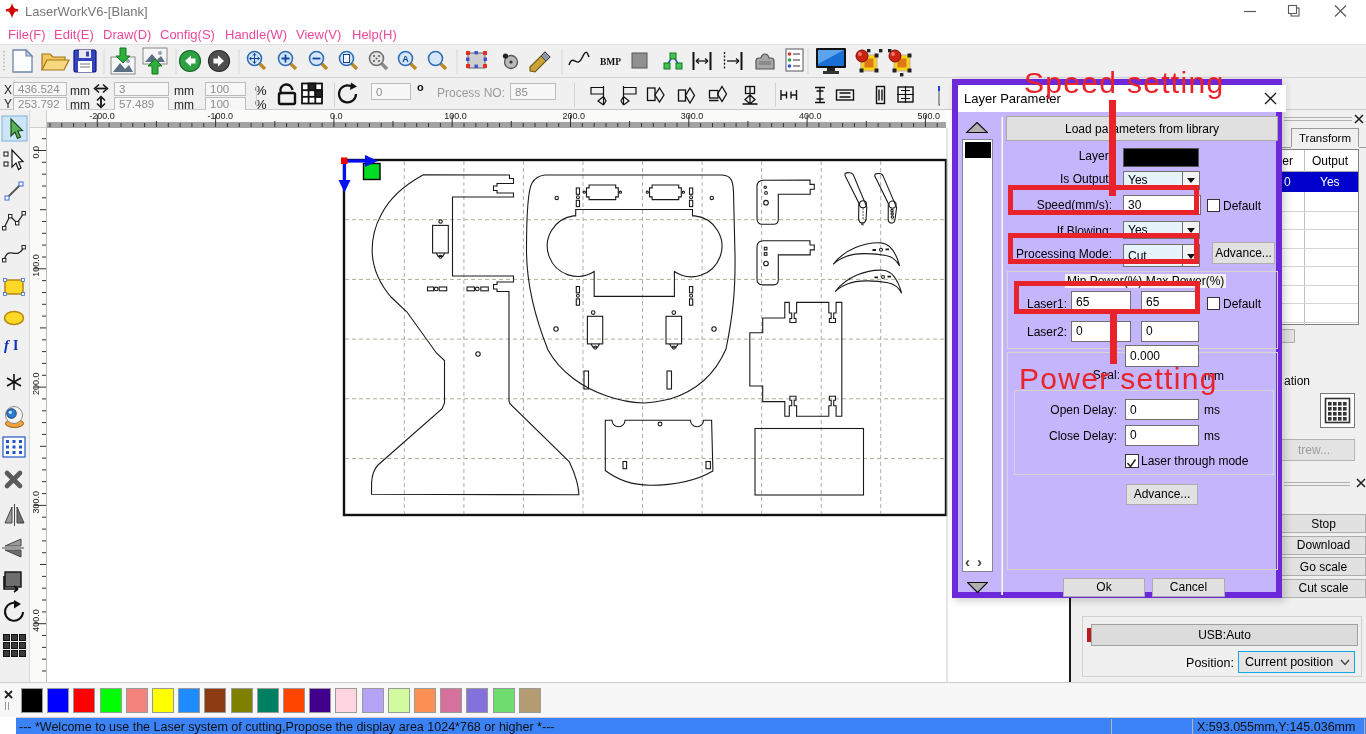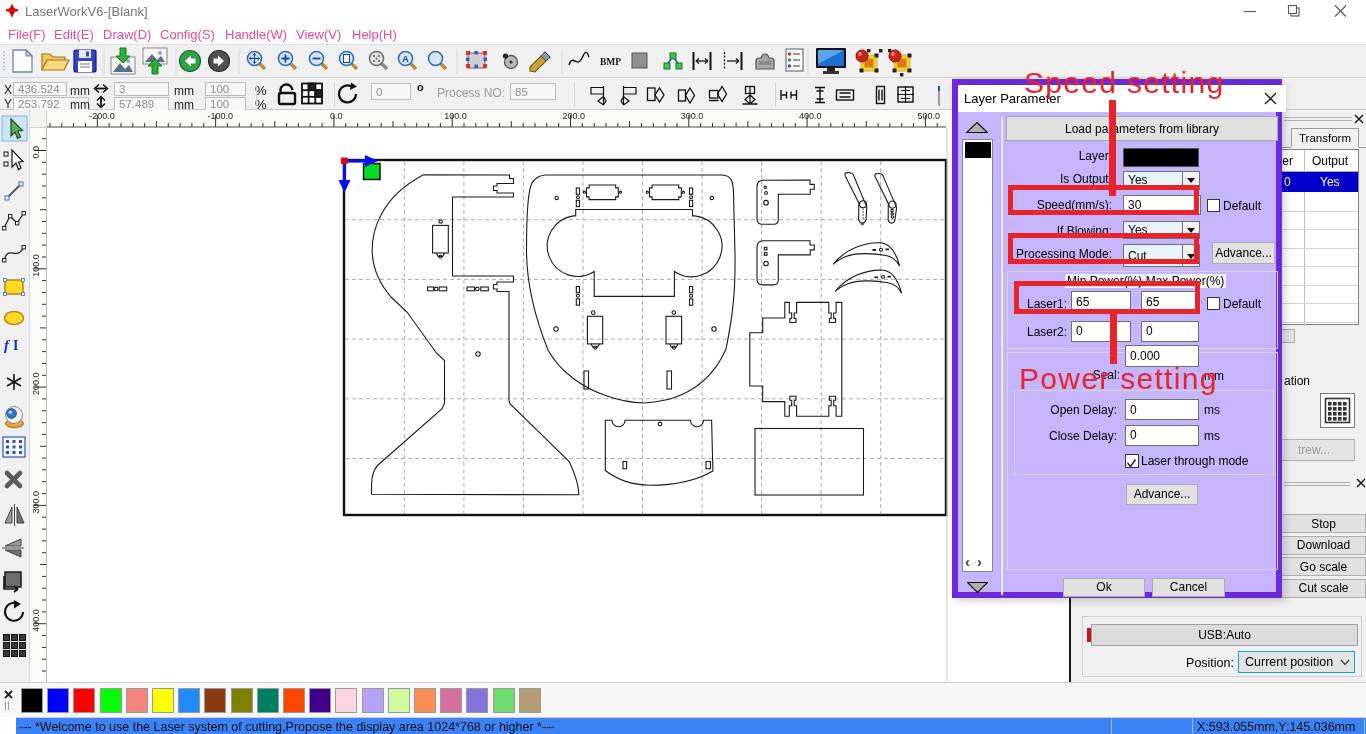--- a/index.html
+++ b/index.html
@@ -261,21 +261,21 @@
    <circle cx="5" cy="5" r="2" fill="#ee7766"></circle>
   </g>
  </g>
 </svg>
 </div>
 
 <div id="tb2" class="abs" style="left:0;top:78px;width:1366px;height:32px;background:#f0f0f0;border-bottom:1px solid #c9c9c9;box-sizing:border-box">
  <div class="abs" style="left:4px;top:5px;font-size:12px;color:#222">X</div>
  <div class="abs" style="left:4px;top:19px;font-size:12px;color:#222">Y</div>
  <div class="tbox" style="left:13px;top:4px;width:54px;height:14px">436.524</div>
- <div class="tbox" style="left:13px;top:18.5px;width:76px;height:14px">253.792</div>
+ <div class="tbox" style="left:13px;top:18.5px;width:54px;height:14px">253.792</div>
  <div class="abs" style="left:70px;top:6px;font-size:12px;color:#222">mm</div>
  <div class="abs" style="left:70px;top:20px;font-size:12px;color:#222">mm</div>
  <div class="tbox" style="left:114px;top:4px;width:55px;height:14px">3</div>
  <div class="tbox" style="left:114px;top:18.5px;width:55px;height:14px">57.489</div>
  <div class="abs" style="left:174px;top:6px;font-size:12px;color:#222">mm</div>
  <div class="abs" style="left:174px;top:20px;font-size:12px;color:#222">mm</div>
  <div class="tbox" style="left:205px;top:4px;width:41px;height:14px">100</div>
  <div class="tbox" style="left:205px;top:18.5px;width:41px;height:14px">100</div>
  <div class="abs" style="left:255px;top:5px;font-size:13px;color:#111">%</div>
  <div class="abs" style="left:255px;top:19px;font-size:13px;color:#111">%</div>
@@ -480,21 +480,21 @@
           <rect x="16.5" y="8.5" width="6" height="6"></rect>
    <rect x="0.5" y="16.5" width="6" height="6"></rect>
           <rect x="8.5" y="16.5" width="6" height="6"></rect>
           <rect x="16.5" y="16.5" width="6" height="6"></rect>
   </g>
  </g>
 </svg>
 </div>
 
 <div class="abs" style="left:30px;top:110px;width:17px;height:18px;background:#f3f3f1;border-right:1px solid #cfcfcf;border-bottom:1px solid #cfcfcf;box-sizing:border-box"></div>
-<div id="hruler" class="abs" style="left:47px;top:110px;width:899px;height:18px;background:#fafaf8;border-bottom:2px solid #a3a3a3;box-sizing:border-box">
+<div id="hruler" class="abs" style="left:47px;top:110px;width:899px;height:18px;background:#fafaf8;border-bottom:6px solid #a3a3a3;box-sizing:border-box">
 <svg width="899" height="18" viewBox="47 0 899 18" id="hrulsvg">
       <line x1="97.3" y1="5" x2="97.3" y2="17" stroke="#333" stroke-width="1"></line>
       <text x="89.3" y="9" font-size="9" fill="#222" font-family="Liberation Sans">-200.0</text>
       <line x1="109.1" y1="13" x2="109.1" y2="17" stroke="#333" stroke-width="1"></line>
       <line x1="121.0" y1="13" x2="121.0" y2="17" stroke="#333" stroke-width="1"></line>
       <line x1="132.8" y1="13" x2="132.8" y2="17" stroke="#333" stroke-width="1"></line>
       <line x1="144.6" y1="13" x2="144.6" y2="17" stroke="#333" stroke-width="1"></line>
       <line x1="156.4" y1="11" x2="156.4" y2="17" stroke="#333" stroke-width="1"></line>
       <line x1="168.3" y1="13" x2="168.3" y2="17" stroke="#333" stroke-width="1"></line>
       <line x1="180.1" y1="13" x2="180.1" y2="17" stroke="#333" stroke-width="1"></line>

